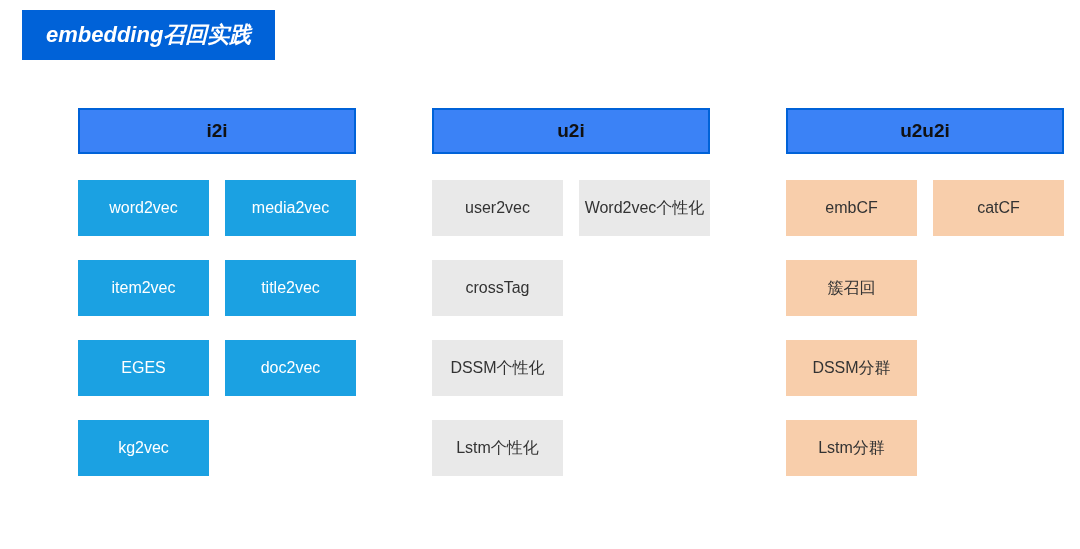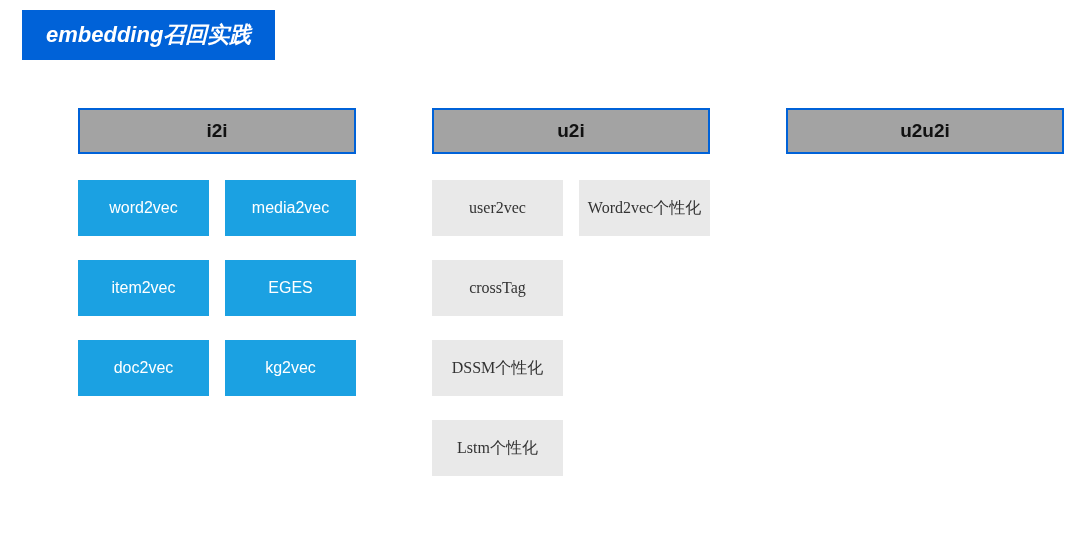--- a/index.html
+++ b/index.html
@@ -26,21 +26,21 @@
       padding: 48px 0 0 78px;
     }
     .col {
       display: flex;
       flex-direction: column;
       gap: 26px;
       width: 278px;
     }
     .col-header {
       border: 2px solid #0062d8;
-      background: #a3a3a3;
+      background: #3b82f6;
       color: #111;
       font-weight: bold;
       font-size: 19px;
       text-align: center;
       padding: 10px 0;
       width: 100%;
     }
     .grid {
       display: grid;
       grid-template-columns: 1fr 1fr;
@@ -50,38 +50,39 @@
       height: 56px;
       display: flex;
       align-items: center;
       justify-content: center;
       font-size: 16px;
       text-align: center;
       line-height: 1.2;
       padding: 8px 4px;
     }
     .blue { background: #1ba1e2; color: #ffffff; }
-    .gray { background: #e9e9e9; color: #333; font-family: Liberation Serif, serif; }
+    .gray { background: #e9e9e9; color: #333; }
     .orange { background: #f8ceab; color: #333; }
   </style>
 </head>
 <body>
 
 
 
 <div class="title-bar">embedding召回实践</div>
 
 <div class="columns">
 
   <div class="col">
     <div class="col-header">i2i</div>
     <div class="grid">
       <div class="cell blue">word2vec</div>
       <div class="cell blue">media2vec</div>
       <div class="cell blue">item2vec</div>
+      <div class="cell blue">title2vec</div>
       <div class="cell blue">EGES</div>
       <div class="cell blue">doc2vec</div>
       <div class="cell blue">kg2vec</div>
     </div>
   </div>
 
   <div class="col">
     <div class="col-header">u2i</div>
     <div class="grid">
       <div class="cell gray">user2vec</div>
@@ -90,18 +91,28 @@
       <div></div>
       <div class="cell gray">DSSM个性化</div>
       <div></div>
       <div class="cell gray">Lstm个性化</div>
       <div></div>
     </div>
   </div>
 
   <div class="col">
     <div class="col-header">u2u2i</div>
+    <div class="grid">
+      <div class="cell orange">embCF</div>
+      <div class="cell orange">catCF</div>
+      <div class="cell orange">簇召回</div>
+      <div></div>
+      <div class="cell orange">DSSM分群</div>
+      <div></div>
+      <div class="cell orange">Lstm分群</div>
+      <div></div>
+    </div>
   </div>
 
 </div>
 
 
 
 
 </body></html>

